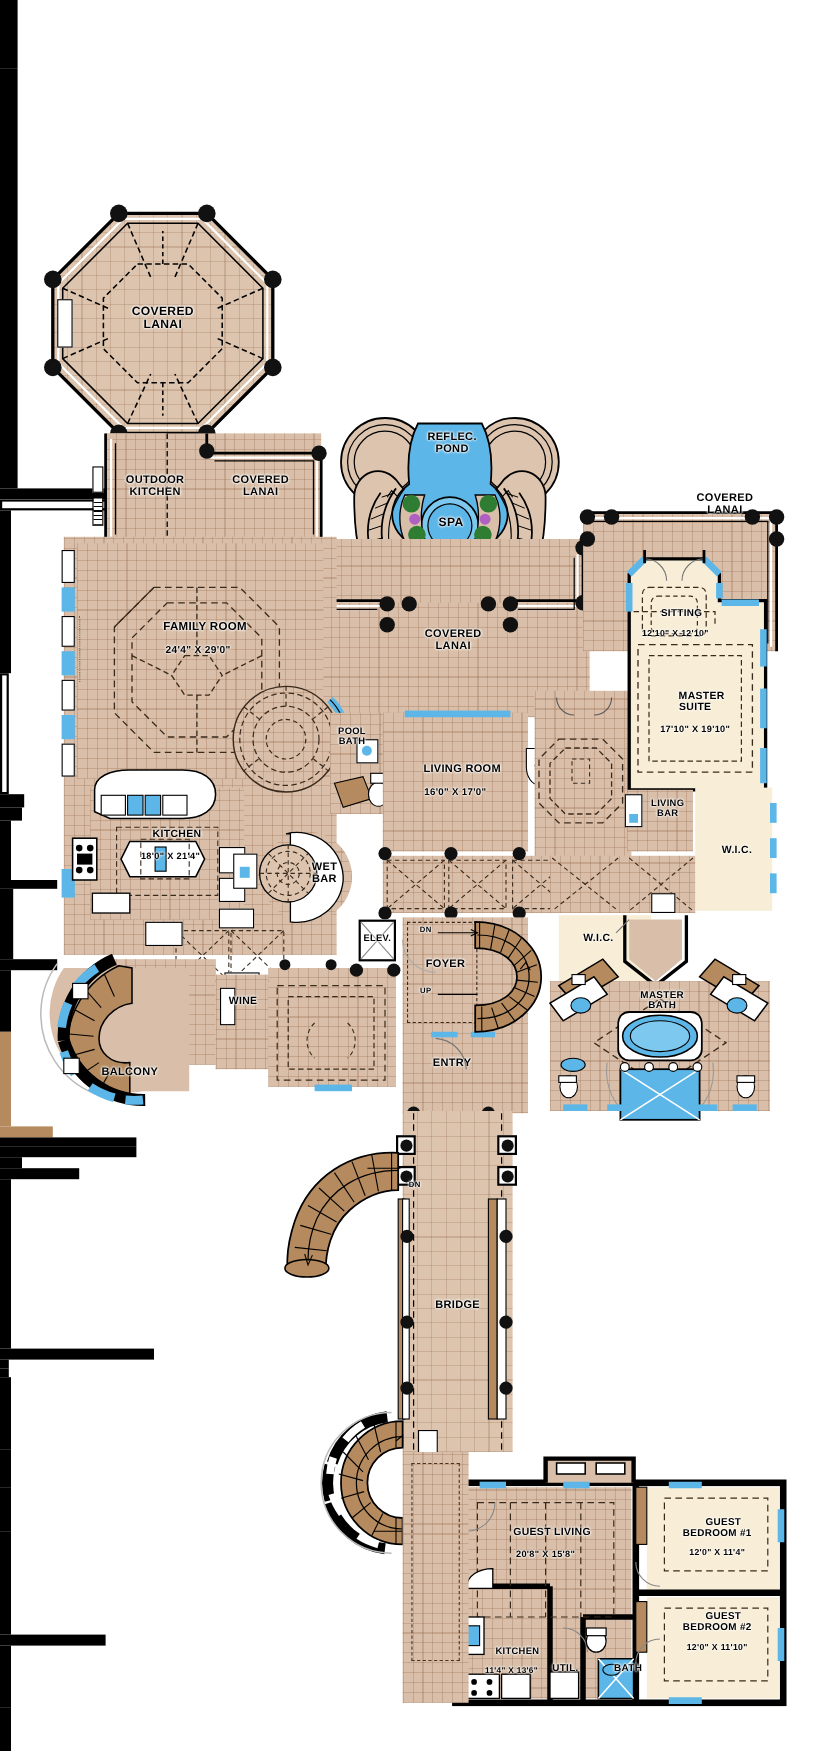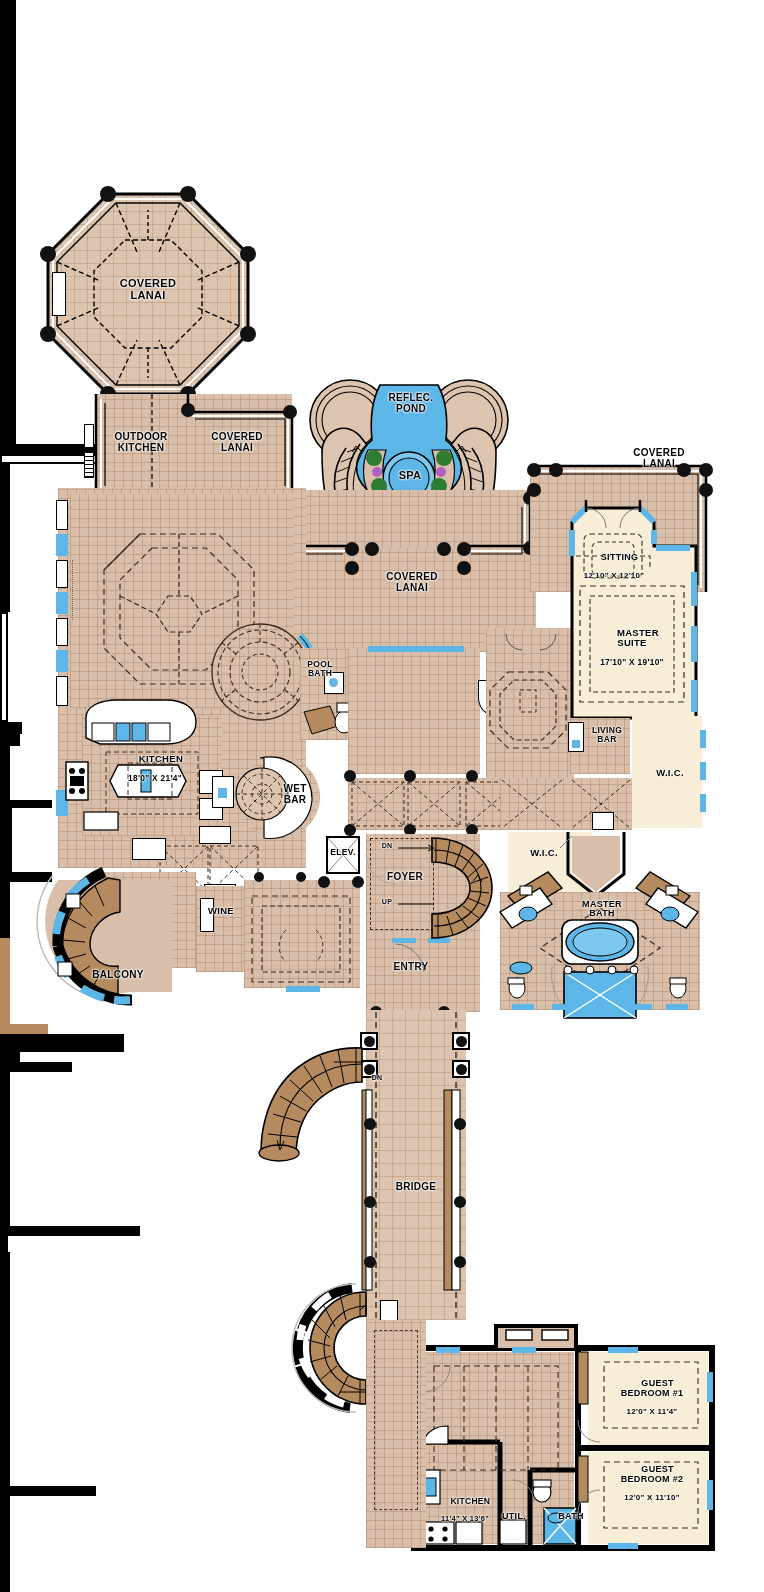--- a/index.html
+++ b/index.html
@@ -227,20 +227,24 @@
     <polygon points="152,548 206,548 238,580 238,638 206,670 152,670 120,638 120,580" fill="none" stroke="#3a2a1c" stroke-width="1.2" stroke-dasharray="6 4"></polygon>
     <polygon points="168,596 190,596 202,614 190,632 168,632 156,614" fill="none" stroke="#3a2a1c" stroke-width="1.2" stroke-dasharray="5 3"></polygon>
     <g stroke="#3a2a1c" stroke-width="1.2" stroke-dasharray="5 3" fill="none">
       <line x1="179" y1="534" x2="179" y2="596"></line>
       <line x1="179" y1="632" x2="179" y2="684"></line>
       <line x1="120" y1="596" x2="156" y2="614"></line>
       <line x1="238" y1="596" x2="202" y2="614"></line>
       <line x1="104" y1="570" x2="140" y2="534" stroke-dasharray="0"></line>
     </g>
   </svg>
+  <div class="lbl" style="left:104px;top:554px;width:152px;font-size:10.5px;">
+    <span>FAMILY ROOM</span>
+    <span class="dim">24'4" X 29'0"</span>
+  </div>
 
   <div class="wall" style="left:54px;top:488px;width:16px;height:382px;"></div>
   <div class="fix" style="left:56px;top:500px;width:12px;height:30px;"></div>
   <div class="win" style="left:56px;top:534px;width:12px;height:22px;"></div>
   <div class="fix" style="left:56px;top:560px;width:12px;height:28px;"></div>
   <div class="win" style="left:56px;top:592px;width:12px;height:22px;"></div>
   <div class="fix" style="left:56px;top:618px;width:12px;height:28px;"></div>
   <div class="win" style="left:56px;top:650px;width:12px;height:22px;"></div>
   <div class="fix" style="left:56px;top:676px;width:12px;height:30px;"></div>
   <div class="win" style="left:56px;top:790px;width:12px;height:26px;"></div>
@@ -415,20 +419,24 @@
   <div class="wall" style="left:344px;top:644px;width:140px;height:10px;"></div>
   <div class="win" style="left:368px;top:646px;width:96px;height:6px;"></div>
   <div class="wall" style="left:386px;top:644px;width:8px;height:8px;"></div>
   <div class="wall" style="left:436px;top:644px;width:8px;height:8px;"></div>
   <div class="wall" style="left:474px;top:648px;width:10px;height:66px;"></div>
   <div class="wall" style="left:474px;top:740px;width:10px;height:34px;"></div>
   <div class="wall" style="left:344px;top:654px;width:10px;height:40px;"></div>
   <div class="wall" style="left:344px;top:716px;width:10px;height:58px;"></div>
   <div class="fix" style="left:478px;top:680px;width:24px;height:34px;border-radius:0 0 50% 50%;"></div>
   <div class="r" style="left:486px;top:692px;width:8px;height:8px;border:1px solid #000;border-radius:50%;"></div>
+  <div class="lbl" style="left:354px;top:684px;width:120px;font-size:10px;">
+    <span>LIVING ROOM</span>
+    <span class="dim">16'0" X 17'0"</span>
+  </div>
 
   <div class="r tile" style="left:486px;top:628px;width:88px;height:152px;"></div>
   <svg class="ov">
     <polygon points="508,672 548,672 566,690 566,730 548,748 508,748 490,730 490,690" fill="none" stroke="#3a2a1c" stroke-width="1.2" stroke-dasharray="6 4"></polygon>
     <polygon points="514,680 542,680 556,694 556,726 542,740 514,740 500,726 500,694" fill="none" stroke="#3a2a1c" stroke-width="1.2" stroke-dasharray="5 3"></polygon>
     <rect x="520" y="690" width="16" height="22" fill="none" stroke="#3a2a1c" stroke-width="1" stroke-dasharray="4 3"></rect>
     <path d="M506,634 A16,16 0 0 0 522,650" fill="none" stroke="#555" stroke-width="1"></path>
     <path d="M540,650 A16,16 0 0 0 556,634" fill="none" stroke="#555" stroke-width="1"></path>
   </svg>
   <div class="wall" style="left:482px;top:608px;width:10px;height:36px;"></div>
@@ -766,20 +774,24 @@
     <rect x="500" y="1520" width="26" height="24" fill="#fff" stroke="#000" stroke-width="1.2"></rect>
 
     <ellipse cx="542" cy="1492" rx="9" ry="10" fill="#fff" stroke="#000" stroke-width="1.1"></ellipse>
     <rect x="533" y="1480" width="18" height="7" fill="#fff" stroke="#000" stroke-width="1.1"></rect>
     <path d="M544,1508 L576,1508 L576,1544 L544,1544 Z" fill="#5cb6e8" stroke="#000" stroke-width="1.4"></path>
     <line x1="544" y1="1508" x2="576" y2="1544" stroke="#fff" stroke-width="1.4"></line>
     <line x1="576" y1="1508" x2="544" y2="1544" stroke="#fff" stroke-width="1.4"></line>
     <ellipse cx="556" cy="1518" rx="8" ry="5" fill="#5cb6e8" stroke="#000" stroke-width="1"></ellipse>
   </svg>
 
+  <div class="lbl" style="left:430px;top:1378px;width:132px;font-size:9.5px;">
+    <span>GUEST LIVING</span>
+    <span class="dim">20'8" X 15'8"</span>
+  </div>
   <div class="lbl" style="left:604px;top:1370px;width:96px;font-size:9px;">
     <span>GUEST
 BEDROOM #1</span>
     <span class="dim">12'0" X 11'4"</span>
   </div>
   <div class="lbl" style="left:604px;top:1456px;width:96px;font-size:9px;">
     <span>GUEST
 BEDROOM #2</span>
     <span class="dim">12'0" X 11'10"</span>
   </div>

